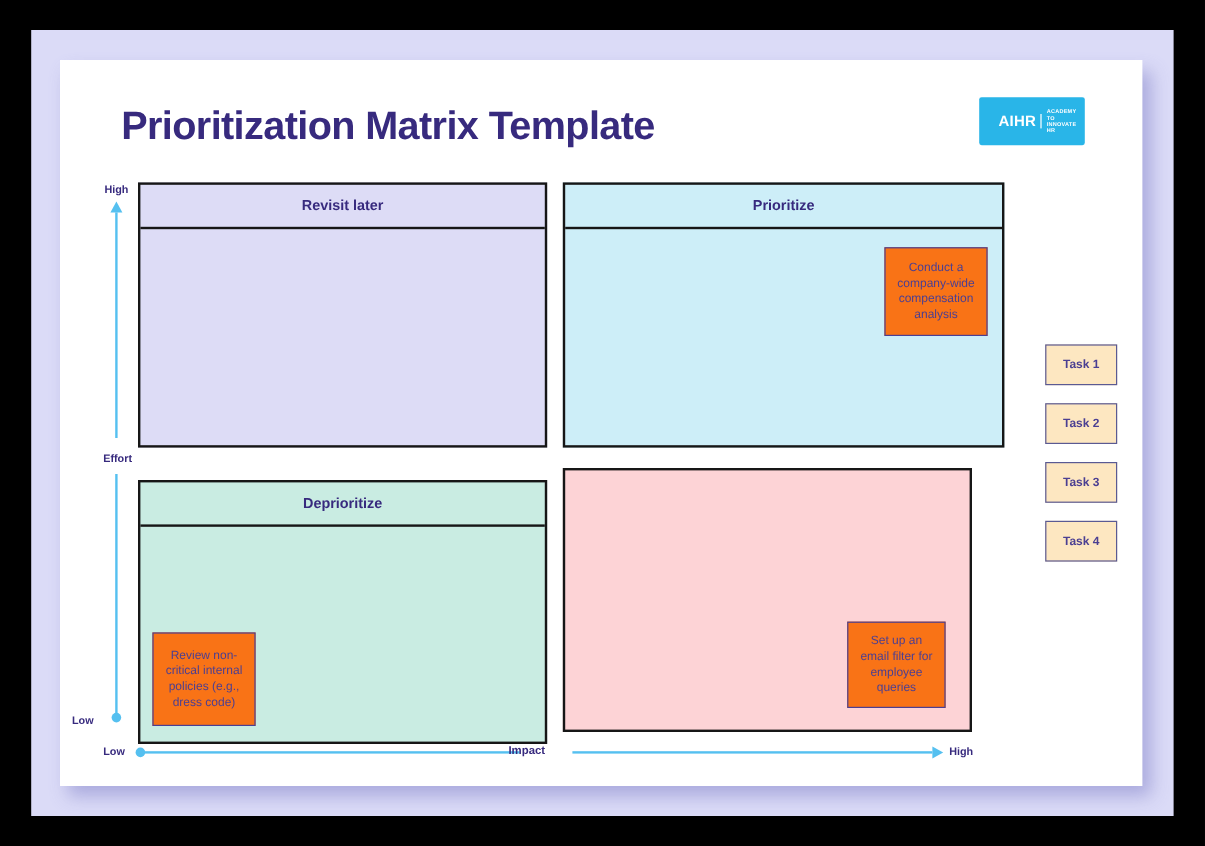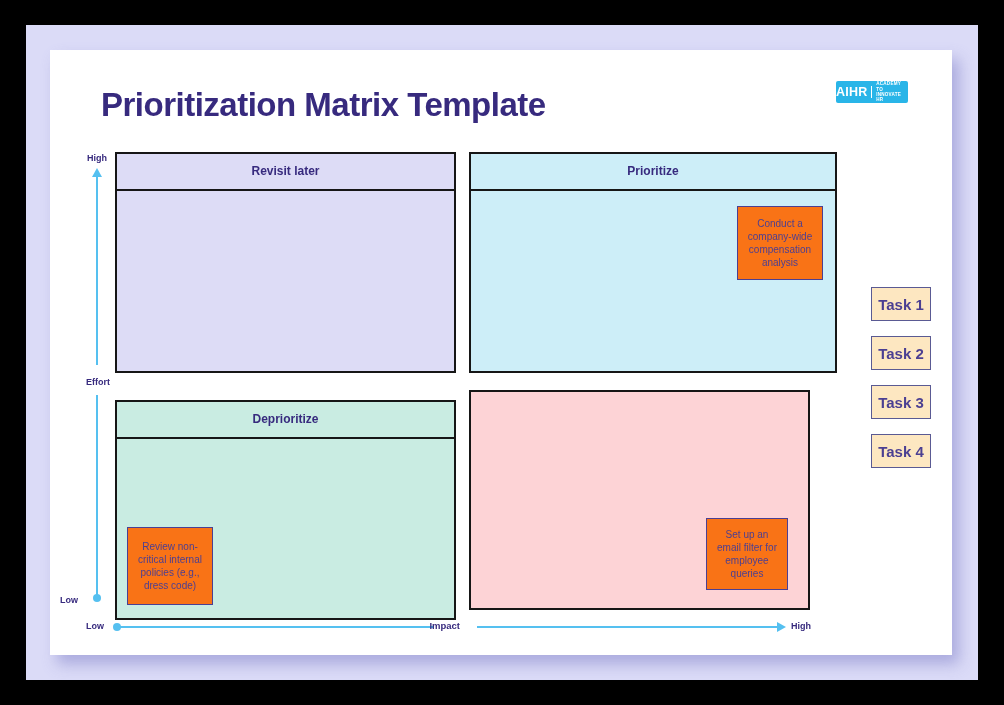--- a/index.html
+++ b/index.html
@@ -7,22 +7,22 @@
          font-family:"Liberation Sans", sans-serif;}
   .frame{position:absolute;left:26px;top:25px;width:952px;height:655px;background:#dbdbf7;}
   .card{position:absolute;left:24px;top:25px;width:902px;height:605px;background:#fff;
         box-shadow:7px 9px 14px rgba(110,110,190,0.45);}
 
   
   .title{position:absolute;left:35px;top:20px;margin:16px;font-size:33px;font-weight:bold;
          letter-spacing:-0.5px;color:#372a7e;}
 
   
-  .logo{position:absolute;left:786px;top:31px;width:72px;height:22px;background:#29b5e8;
-        border-radius:2px;display:flex;align-items:center;justify-content:center;gap:4px;}
+  .logo{position:absolute;left:766px;top:31px;width:72px;height:40px;background:#29b5e8;
+        border-radius:2px;display:flex;align-items:center;justify-content:center;gap:4px;padding-left:16px;}
   .logo-name{color:#fff;font-weight:bold;font-size:12.5px;letter-spacing:0.2px;}
   .logo-div{width:1px;height:12px;background:#fff;}
   .logo-tag{display:flex;flex-direction:column;line-height:1.15;}
   .logo-tag span{color:#fff;font-size:4.6px;font-weight:bold;letter-spacing:0.2px;}
 
   
   .quadrant{position:absolute;border:2px solid #161616;box-sizing:border-box;}
   .q-tl{left:65px;top:102px;width:341px;height:221px;}
   .q-tr{left:419px;top:102px;width:368px;height:221px;}
   .q-bl{left:65px;top:340px;width:341px;height:220px;margin-top:10px;}
@@ -36,21 +36,21 @@
         display:flex;align-items:center;justify-content:center;text-align:center;
         padding:4px 9px;}
   .note-tl{left:10px;top:52px;height:66px;}
   .note-tr{right:12px;top:52px;height:74px;}
   .note-bl{left:10px;bottom:13px;height:78px;}
   .note-br{right:20px;bottom:18px;height:72px;width:82px;}
 
   
   .tasks{position:absolute;left:821px;top:237px;display:flex;flex-direction:column;gap:15px;}
   .task{width:60px;height:34px;box-sizing:border-box;background:#fde7c1;border:1.5px solid #5a5a93;
-        display:flex;align-items:center;justify-content:center;font-size:15px;font-weight:bold;
+        display:flex;align-items:center;justify-content:center;font-size:10px;font-weight:bold;
         color:#4b3f92;}
 
   
   .axis-label{position:absolute;font-size:9px;font-weight:bold;color:#372a7e;}
   .axis-line{position:absolute;background:#55c0f0;}
   .v-line1{left:46px;top:127px;width:2px;height:188px;}
   .v-line2{left:46px;top:345px;width:2px;height:203px;}
   .h-line1{left:70px;top:576px;width:313px;height:2px;}
   .h-line2{left:427px;top:576px;width:300px;height:2px;}
   .arrow-up{position:absolute;left:42px;top:118px;width:0;height:0;
@@ -59,21 +59,21 @@
   .arrow-right{position:absolute;left:727px;top:572px;width:0;height:0;
             border-top:5px solid transparent;border-bottom:5px solid transparent;
             border-left:9px solid #55c0f0;}
   .axis-dot{position:absolute;width:8px;height:8px;border-radius:50%;background:#55c0f0;}
   .v-dot{left:43px;top:544px;}
   .h-dot{left:63px;top:573px;}
   .lbl-v-high{left:32px;top:103px;width:30px;text-align:center;}
   .lbl-v-effort{left:28px;top:327px;width:40px;text-align:center;}
   .lbl-v-low{left:10px;top:545px;}
   .lbl-h-low{left:36px;top:571px;}
-  .lbl-h-impact{left:368px;top:570px;width:42px;text-align:right;font-size:9.5px;}
+  .lbl-h-impact{left:368px;top:570px;width:42px;text-align:center;font-size:9.5px;}
   .lbl-h-high{left:741px;top:571px;}
 </style>
 </head>
 <body>
 
 <div class="stage">
   <div class="frame">
     <div class="card">
 
       <h1 class="title">Prioritization Matrix Template</h1>

